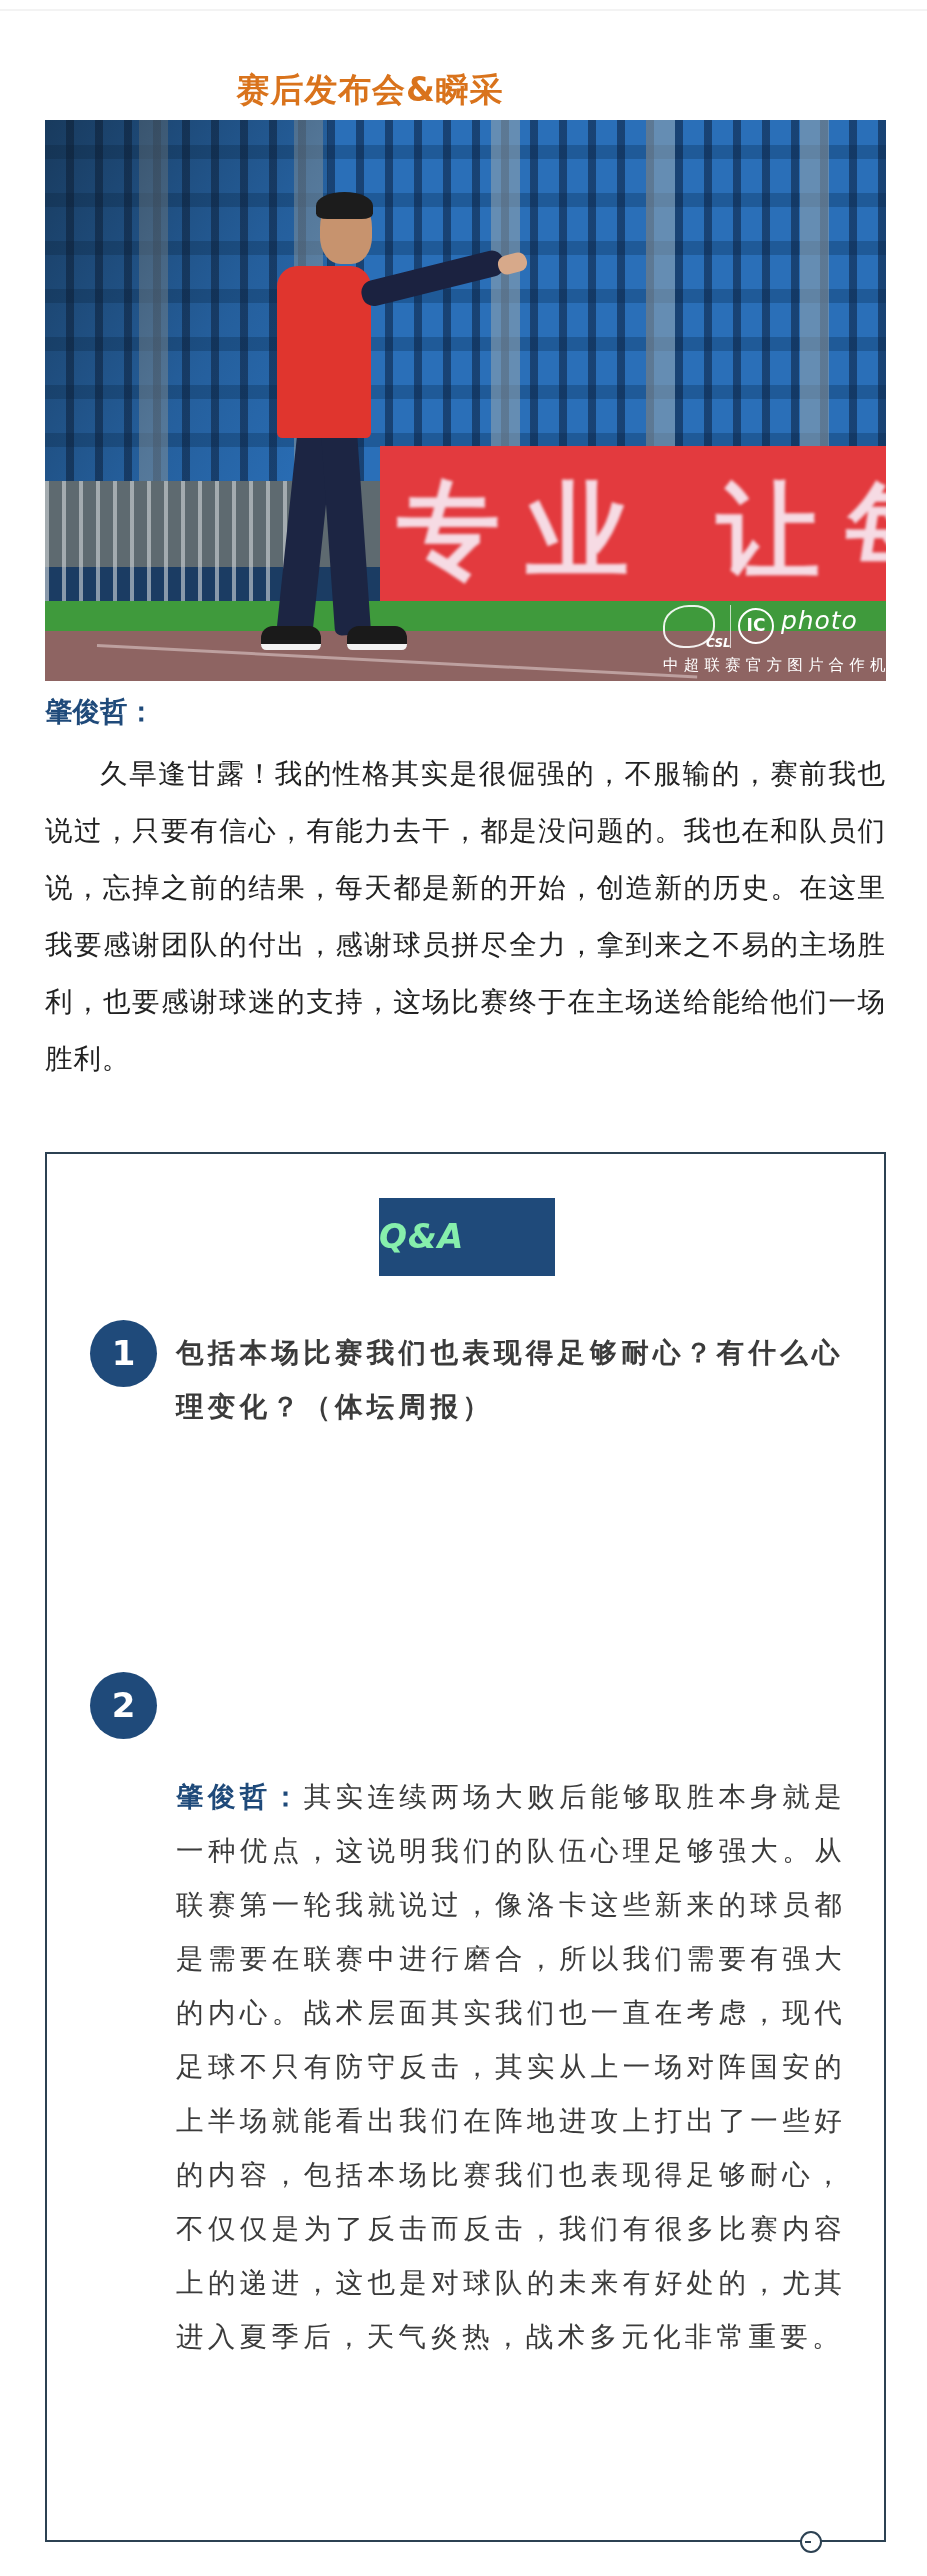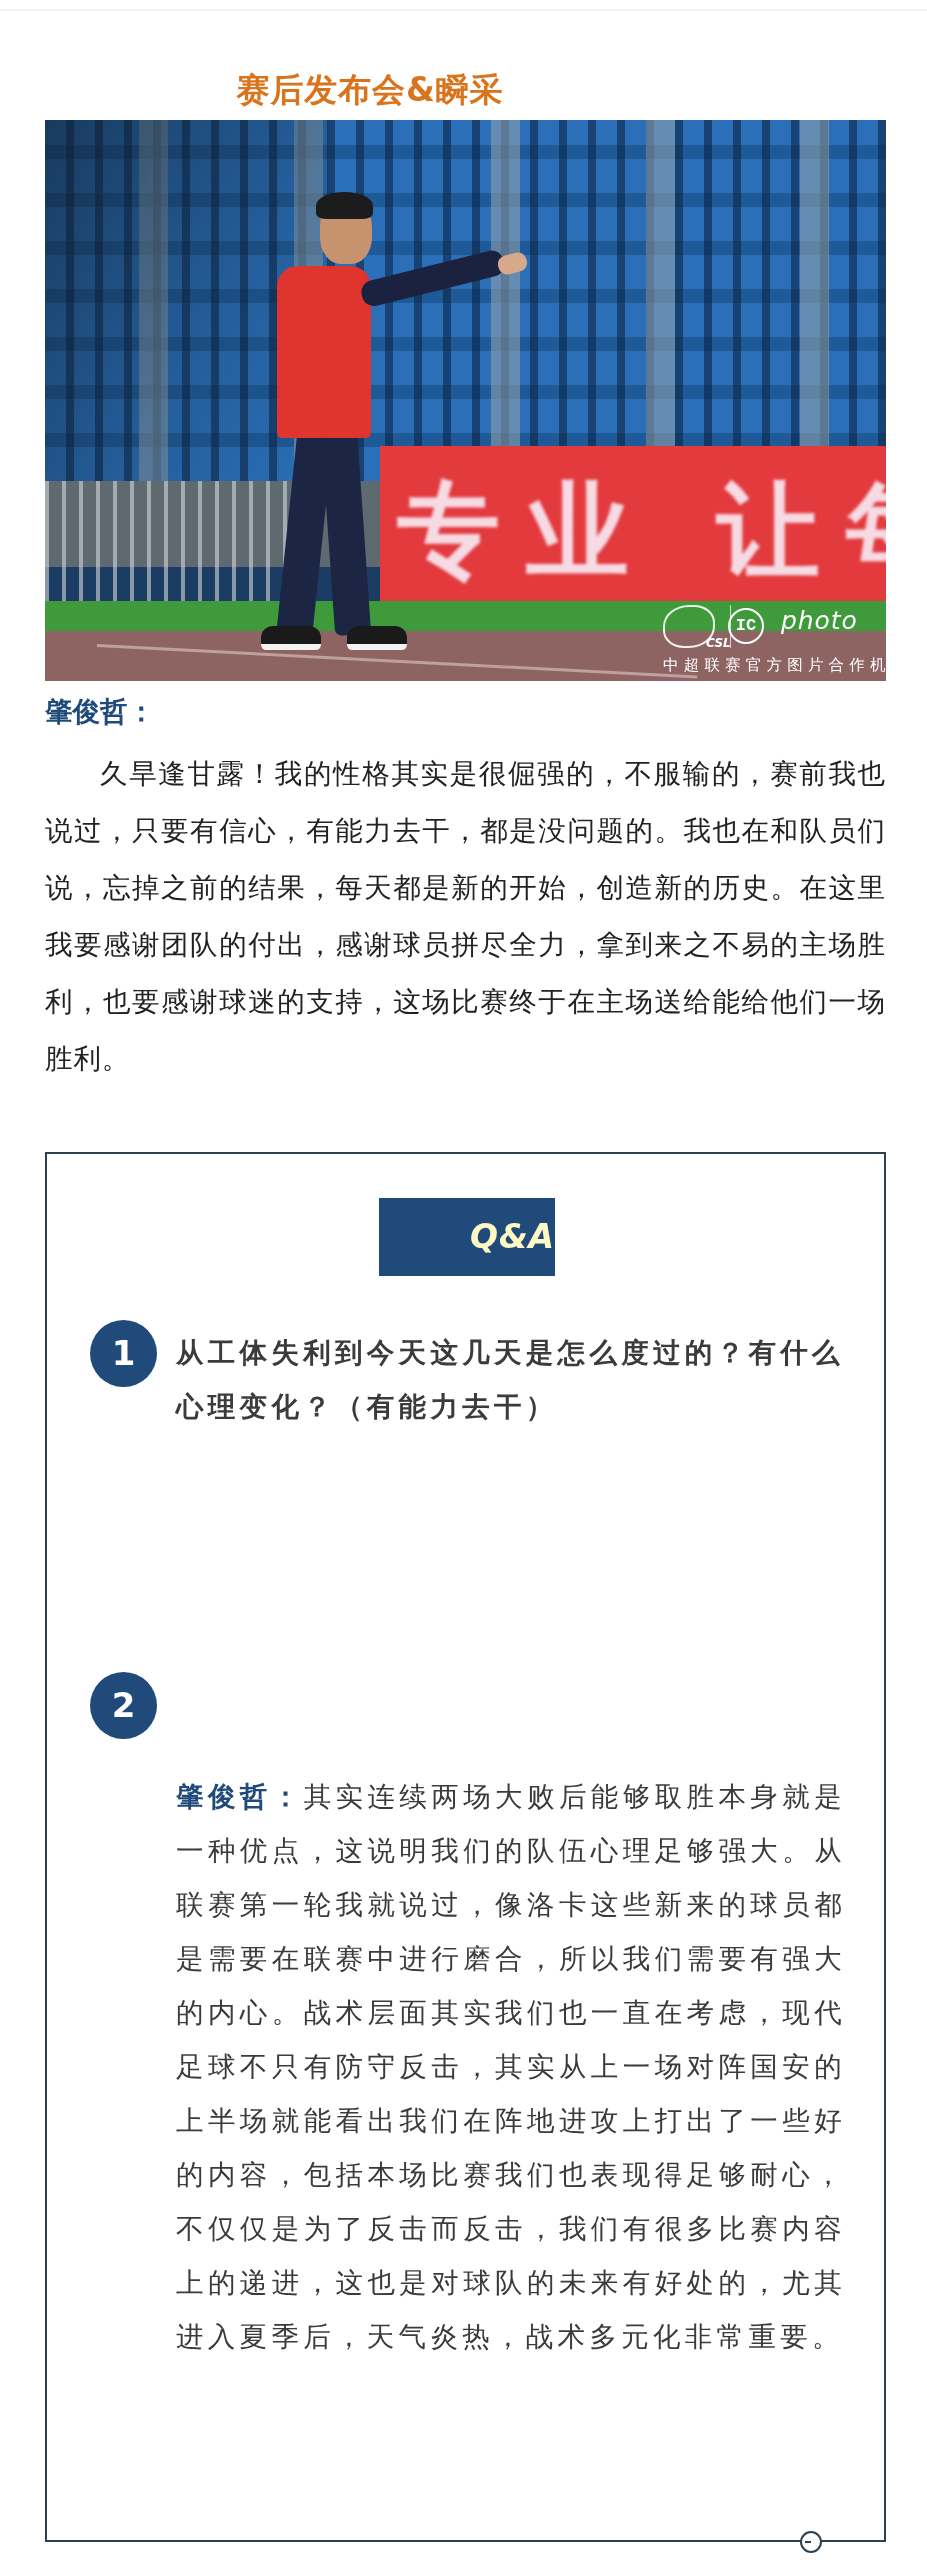--- a/index.html
+++ b/index.html
@@ -44,34 +44,34 @@
   .coach .torso { position: absolute; left: 8.6px; top: 69px; width: 94px; height: 172px; background: #e0352e; border-radius: 20.6px 20.6px 5.2px 5.2px; }
   .coach .legs-l { position: absolute; left: 19px; top: 232px; width: 36px; height: 206px; background: #1c2543; transform: rotate(6deg); border-radius: 6.9px; }
   .coach .legs-r { position: absolute; left: 60px; top: 232px; width: 36px; height: 206px; background: #1c2543; transform: rotate(-4deg); border-radius: 6.9px; }
   .coach .shoe-l { position: absolute; left: -6.9px; top: 429px; width: 60px; height: 24px; background: #1a1a1a; border-bottom: 6.9px solid #f2f2f2; border-radius: 12px 12px 5.2px 5.2px; }
   .coach .shoe-r { position: absolute; left: 79px; top: 429px; width: 60px; height: 24px; background: #1a1a1a; border-bottom: 6.9px solid #f2f2f2; border-radius: 12px 12px 5.2px 5.2px; }
 
   .watermark { position: absolute; left: 618px; top: 485px; width: 215px; height: 69px; color: #ffffff; }
   .wm-logo { position: absolute; left: 0; top: 0; width: 52px; height: 43px; border: 2.6px solid rgba(255,255,255,.9); border-radius: 50% 40% 50% 40%; }
   .wm-logo-sub { position: absolute; left: 43px; top: 31px; font-size: 12px; font-style: italic; font-weight: bold; }
   .wm-divider { position: absolute; left: 67px; top: 0; width: 0.9px; height: 43px; background: rgba(255,255,255,.7); }
-  .wm-ic { position: absolute; left: 65px; top: 3.4px; width: 36px; height: 36px; border-radius: 50%; border: 2.6px solid #fff; font-size: 17px; font-weight: bold; text-align: center; line-height: 31px; font-family: Liberation Mono, monospace; }
+  .wm-ic { position: absolute; left: 75px; top: 3.4px; width: 36px; height: 36px; border-radius: 50%; border: 2.6px solid #fff; font-size: 17px; font-weight: bold; text-align: center; line-height: 31px; }
   .wm-photo { position: absolute; left: 118px; top: 1px; font-size: 25px; letter-spacing: 0.9px; font-style: italic; }
   .wm-caption { position: absolute; left: 0; top: 50px; font-size: 15.5px; letter-spacing: 5.2px; white-space: nowrap; }
 
   .speaker { position: absolute; left: 45px; top: 694px; font-size: 27.5px; font-weight: bold; color: #1f4a7a; line-height: 34px; }
 
   .para {
     position: absolute; left: 45px; top: 745px; width: 841px;
     font-size: 27.5px; line-height: 57px; color: #222222; text-indent: 55px; text-align: justify; letter-spacing: 0.9px;
   }
 
   .qa-box { position: absolute; left: 45px; top: 1152px; width: 841px; height: 1390px; border: 2.6px solid #2c4152; }
-  .qa-badge { position: absolute; left: 332px; top: 44px; width: 176px; height: 78px; background: #1f4a7a; color: #fef9c3;
-    font-size: 33px; font-weight: bold; font-style: italic; text-align: right; line-height: 78px; letter-spacing: 0.9px; }
+  .qa-badge { position: absolute; left: 332px; top: 44px; width: 176px; height: 78px; background: #1f4a7a; color: #86efac;
+    font-size: 33px; font-weight: bold; font-style: italic; text-align: left; line-height: 78px; letter-spacing: 0.9px; }
   .qa-end-circle { position: absolute; left: 753px; top: 1377px; width: 22px; height: 22px; border: 2.6px solid #2c4152; border-radius: 50%; background: #fff; }
   .qa-end-circle::after { content: ""; position: absolute; left: 2.6px; top: 7.7px; width: 6.9px; height: 2.6px; background: #2c4152; }
 
   .qa-item { position: absolute; left: 43px; width: 755px; }
   .qa-num { position: absolute; left: 0; top: 0; width: 67px; height: 67px; border-radius: 50%; background: #1f4a7a; color: #fff;
     font-size: 34px; font-weight: bold; text-align: center; line-height: 67px; }
   .qa-q { position: absolute; left: 86px; top: 5.2px; width: 670px; font-size: 27.5px; font-weight: bold; color: #3b3b3b; line-height: 54px; letter-spacing: 4.3px; }
   .qa-a { position: absolute; left: 86px; width: 670px; font-size: 27.5px; color: #3b3b3b; line-height: 54px; letter-spacing: 4.3px; text-align: justify; }
   .qa-a .who { color: #1f4a7a; font-weight: bold; }
 </style>
@@ -123,21 +123,21 @@
 
 <div class="speaker">肇俊哲：</div>
 
 <p class="para">久旱逢甘露！我的性格其实是很倔强的，不服输的，赛前我也说过，只要有信心，有能力去干，都是没问题的。我也在和队员们说，忘掉之前的结果，每天都是新的开始，创造新的历史。在这里我要感谢团队的付出，感谢球员拼尽全力，拿到来之不易的主场胜利，也要感谢球迷的支持，这场比赛终于在主场送给能给他们一场胜利。</p>
 
 <div class="qa-box">
   <div class="qa-badge">Q&amp;A</div>
 
   <div class="qa-item" style="top:166px; height:283px;">
     <div class="qa-num">1</div>
-    <div class="qa-q">从工体失利到今天这几天是怎么度过的？有什么心理变化？（有能力去干）</div>
+    <div class="qa-q">包括本场比赛我们也表现得足够耐心？有什么心理变化？（体坛周报）</div>
   </div>
 
   <div class="qa-item" style="top:518px; height:824px;">
     <div class="qa-num">2</div>
     <div class="qa-a" style="top:97px;">
       <span class="who">肇俊哲：</span><span>其实连续两场大败后能够取胜本身就是一种优点，这说明我们的队伍心理足够强大。从联赛第一轮我就说过，像洛卡这些新来的球员都是需要在联赛中进行磨合，所以我们需要有强大的内心。战术层面其实我们也一直在考虑，现代足球不只有防守反击，其实从上一场对阵国安的上半场就能看出我们在阵地进攻上打出了一些好的内容，包括本场比赛我们也表现得足够耐心，不仅仅是为了反击而反击，我们有很多比赛内容上的递进，这也是对球队的未来有好处的，尤其进入夏季后，天气炎热，战术多元化非常重要。</span>
     </div>
   </div>
 
   <div class="qa-end-circle"></div>

